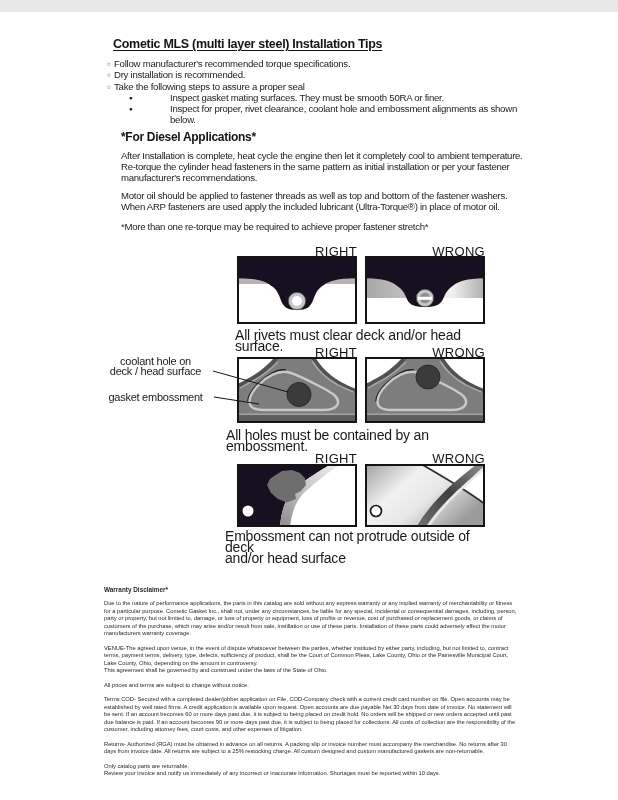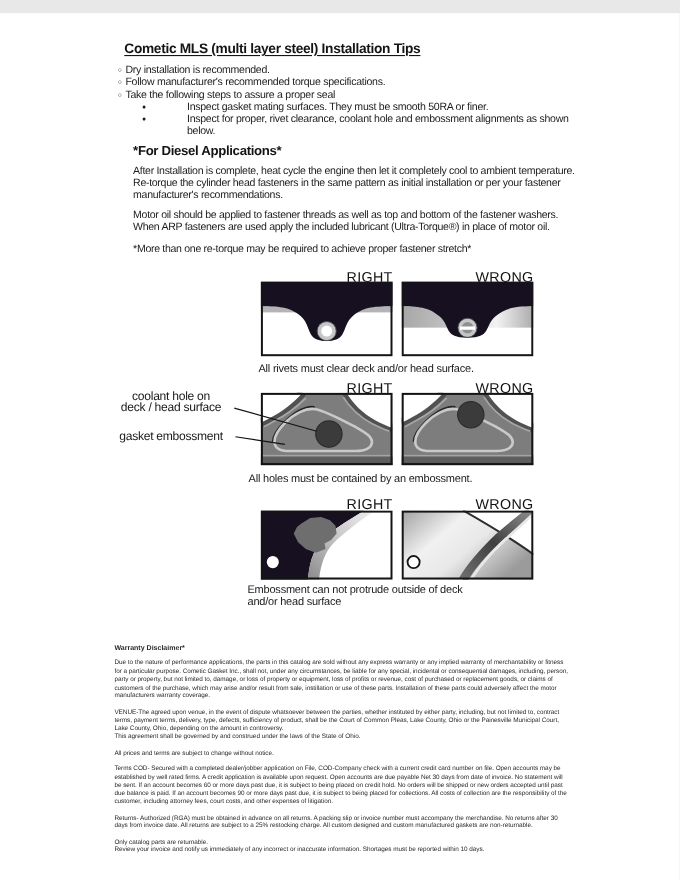--- a/index.html
+++ b/index.html
@@ -18,46 +18,46 @@
   .tip.sub{margin-left:22px;gap:33px;}
   .tip .mk2{width:8px;flex:none;font-size:6.2px;line-height:11.3px;}
   
   .diesel{position:absolute;left:121px;top:118px;width:404px;}
   .diesel h2{font-size:12px;font-weight:bold;letter-spacing:-0.3px;margin:0;color:#141414;}
   .diesel p{font-size:9.6px;line-height:10.9px;letter-spacing:-0.28px;margin:7px 0 0 0;white-space:pre-line;}
   .diesel p.note{margin-top:9px;}
   
   .dlabel{position:absolute;width:120px;text-align:right;font-size:13px;letter-spacing:0.3px;color:#141414;}
   .dbox{position:absolute;display:block;}
-  .dcaption{position:absolute;font-size:10px;letter-spacing:-0.2px;line-height:11px;color:#1a1a1a;white-space:pre-line;}
+  .dcaption{position:absolute;font-size:14px;letter-spacing:-0.2px;line-height:11px;color:#1a1a1a;white-space:pre-line;}
   .callout{position:absolute;left:100px;width:111px;text-align:center;font-size:11px;
            letter-spacing:-0.25px;line-height:10px;white-space:pre-line;color:#1a1a1a;}
   .pointer{position:absolute;pointer-events:none;}
   
   .warranty{position:absolute;left:104px;top:574px;width:414px;color:#2a2a2a;}
   .warranty h3{font-size:6.4px;font-weight:bold;margin:0 0 7px 0;}
   .warranty p{font-size:5.8px;line-height:7.5px;letter-spacing:-0.03px;margin:0 0 7px 0;white-space:pre-line;}
   
   .pagenum{position:absolute;left:388px;top:798px;font-size:10px;letter-spacing:0.2px;color:#333;}
 </style>
 </head>
 <body>
 
 <div class="page">
 
   <div class="intro">
     <h1 class="title">Cometic MLS (multi layer steel) Installation Tips</h1>
     <div class="tips">
       <div class="tip">
         <span class="mk1">○</span>
-        <span>Dry installation is recommended.</span>
+        <span>Follow manufacturer's recommended torque specifications.</span>
       </div>
       <div class="tip">
         <span class="mk1">○</span>
-        <span>Follow manufacturer's recommended torque specifications.</span>
+        <span>Dry installation is recommended.</span>
       </div>
       <div class="tip">
         <span class="mk1">○</span>
         <span>Take the following steps to assure a proper seal</span>
       </div>
       <div class="tip sub">
         <span class="mk2">●</span>
         <span>Inspect gasket mating surfaces.  They must be smooth 50RA or finer.</span>
       </div>
       <div class="tip sub">

